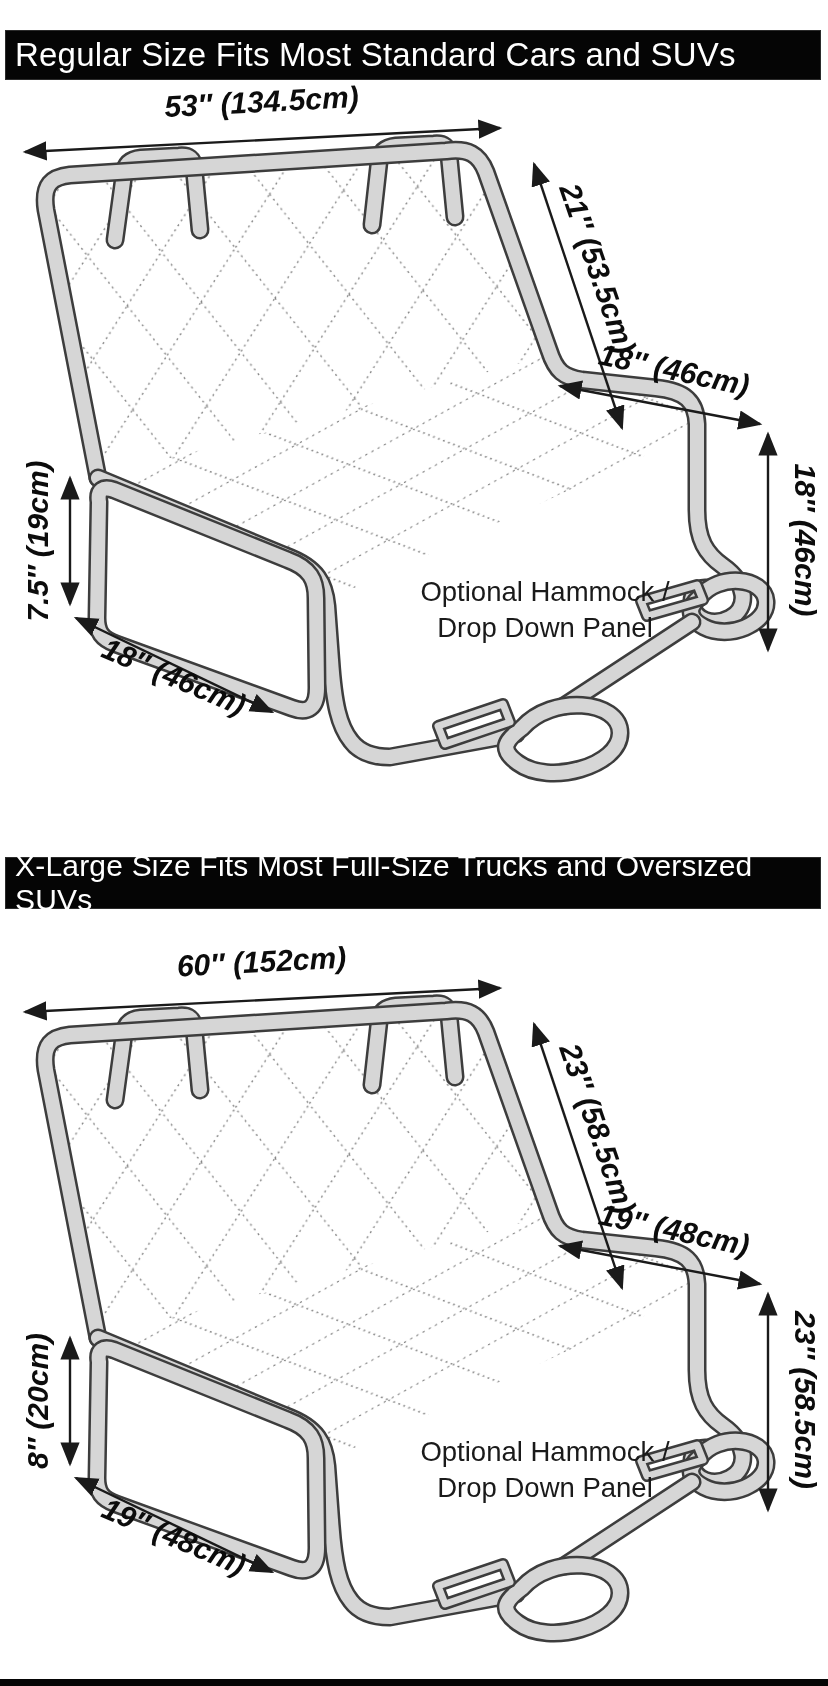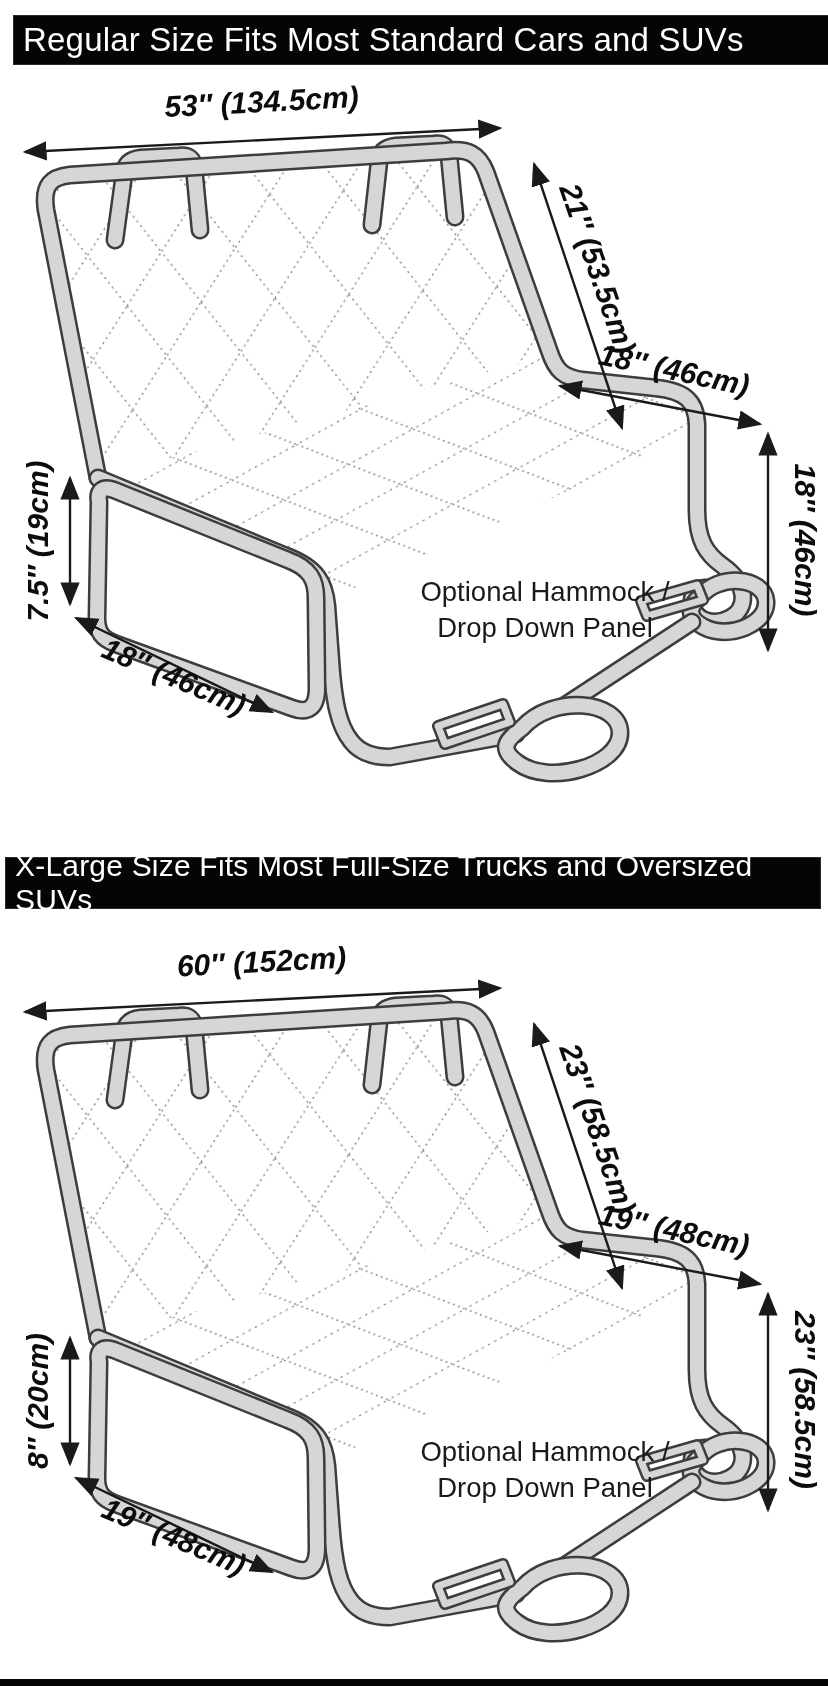--- a/index.html
+++ b/index.html
@@ -5,21 +5,21 @@
   html,body{margin:0;padding:0;}
   body{
     width:828px;height:1686px;position:relative;background:#ffffff;
     font-family:"Liberation Sans", sans-serif;overflow:hidden;
   }
   .banner{
     position:absolute;left:5px;width:816px;background:#050505;
     border:1px solid #2b2b2b;color:#ffffff;display:flex;align-items:center;
     padding-left:9px;box-sizing:border-box;
   }
-  #banner1{top:15px;height:50px;font-size:33px;letter-spacing:.2px;margin-left:8px;}
+  #banner1{top:30px;height:50px;font-size:33px;letter-spacing:.2px;}
   #banner2{top:857px;height:52px;font-size:30px;letter-spacing:.2px;}
   .diagram{position:absolute;left:0;width:828px;height:760px;}
   #dia1{top:85px;}
   #dia2{top:945px;}
   #bottomstrip{position:absolute;left:0;top:1679px;width:828px;height:7px;background:#050505;}
   
   .to{fill:none;stroke:#3d3d3d;stroke-width:19;stroke-linecap:round;stroke-linejoin:round;}
   .tf{fill:none;stroke:#d6d6d6;stroke-width:14;stroke-linecap:round;stroke-linejoin:round;}
   .to2{fill:none;stroke:#3d3d3d;stroke-width:12;stroke-linecap:round;stroke-linejoin:round;}
   .tf2{fill:none;stroke:#d6d6d6;stroke-width:7;stroke-linecap:round;stroke-linejoin:round;}

